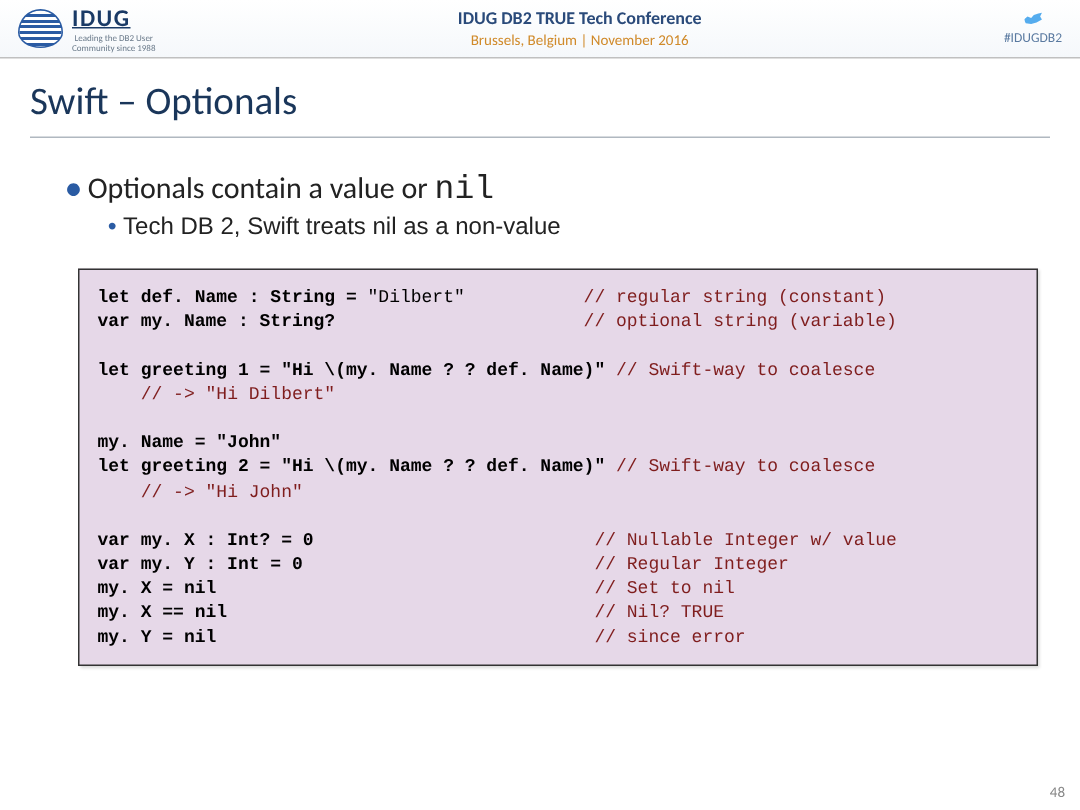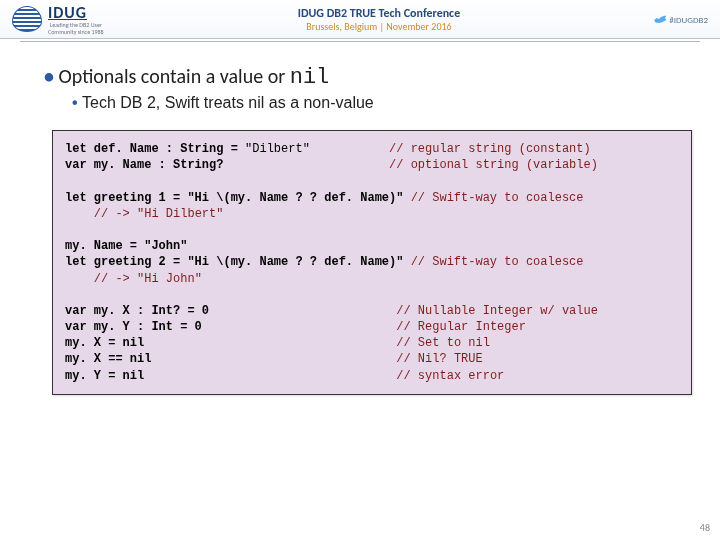--- a/index.html
+++ b/index.html
@@ -5,21 +5,21 @@
   html,body { margin:0; padding:0; font-family: Calibri, Arial, sans-serif; }
   .slide { width:720px; height:540px; background:#fff; position:relative; }
   .header { height:38px; border-bottom:1px solid #c0c0c0; display:flex; align-items:center; padding:0 12px; background:linear-gradient(#fff,#f5f8fb); }
   .logo { display:flex; align-items:center; gap:6px; }
   .logo-globe { width:28px; height:24px; border-radius:50% 50% 50% 50% / 60% 60% 40% 40%; background:repeating-linear-gradient(0deg,#2a5ba3 0 2px,#fff 2px 4px); border:1px solid #2a5ba3; }
   .logo-text { font-weight:900; font-size:16px; color:#1a3a66; letter-spacing:1px;text-decoration:underline; }
   .logo-tag { font-size:6px; color:#6a7a8a; line-height:1.1;text-align:center; }
   .conf-title { flex:1; text-align:center; }
   .conf-main { font-weight:800; font-size:12px; color:#2a4a7a; }
   .conf-sub { font-size:10px; color:#d08a2a; font-weight:400; }
-  .hashtag { font-size:9px; color:#5a7aa0; display:flex; align-items:center; gap:3px; }
+  .hashtag { font-size:9px; color:#5a7aa0; display:flex; align-items:center; gap:3px;flex-direction:column; }
   .bird { width:12px; height:10px; background:#55acee; clip-path: polygon(0 60%, 20% 40%, 40% 50%, 55% 30%, 80% 20%, 100% 15%, 90% 40%, 100% 60%, 70% 80%, 40% 90%, 10% 85%); }
 
   .title-row { padding:12px 20px 6px 20px; font-size:26px; color:#1a365a; font-weight:400; }
   .rule { height:1px; background:#b0b8c0; margin:2px 20px 22px 20px; }
 
   ul.bullets { margin:0; padding:0 20px 0 44px; list-style:none; }
   ul.bullets > li::before { content:"• "; color:#2a5ba3; font-weight:bold; }
   ul.bullets > li { font-size:20px; color:#222; margin-bottom:6px; }
   ul.bullets ul { list-style:none; padding-left:28px; margin:4px 0 0 0; }
   ul.bullets ul li::before { content:"• "; color:#2a5ba3; font-weight:bold; }
@@ -50,20 +50,23 @@
     <div class="conf-title">
       <div class="conf-main">IDUG DB2 TRUE Tech Conference</div>
       <div class="conf-sub">Brussels, Belgium | November 2016</div>
     </div>
     <div class="hashtag">
       <span class="bird"></span>
       <span>#IDUGDB2</span>
     </div>
   </div>
 
+  <div class="title-row">
+    <span>Swift – Optionals</span>
+  </div>
   <div class="rule"></div>
 
   <ul class="bullets">
     <li>
       <span>Optionals contain a value or </span><span class="nil">nil</span>
       <ul>
         <li>Tech DB 2, Swift treats nil as a non-value</li>
       </ul>
     </li>
   </ul>
@@ -75,16 +78,16 @@
 <span>    </span><span class="cmt">// -&gt; "Hi Dilbert"</span>
 <span> </span>
 <span class="kw">my. Name = "John"</span>
 <span class="kw">let greeting 2 = "Hi \(my. Name ? ? def. Name)" </span><span class="cmt">// Swift-way to coalesce</span>
 <span>    </span><span class="cmt">// -&gt; "Hi John"</span>
 <span> </span>
 <span class="kw">var my. X : Int? = 0                          </span><span class="cmt">// Nullable Integer w/ value</span>
 <span class="kw">var my. Y : Int = 0                           </span><span class="cmt">// Regular Integer</span>
 <span class="kw">my. X = nil                                   </span><span class="cmt">// Set to nil</span>
 <span class="kw">my. X == nil                                  </span><span class="cmt">// Nil? TRUE</span>
-<span class="kw">my. Y = nil                                   </span><span class="cmt">// syntax error</span></div>
+<span class="kw">my. Y = nil                                   </span><span class="cmt">// since error</span></div>
 
   <div class="pagenum">48</div>
 </div>
 
 </body></html>

